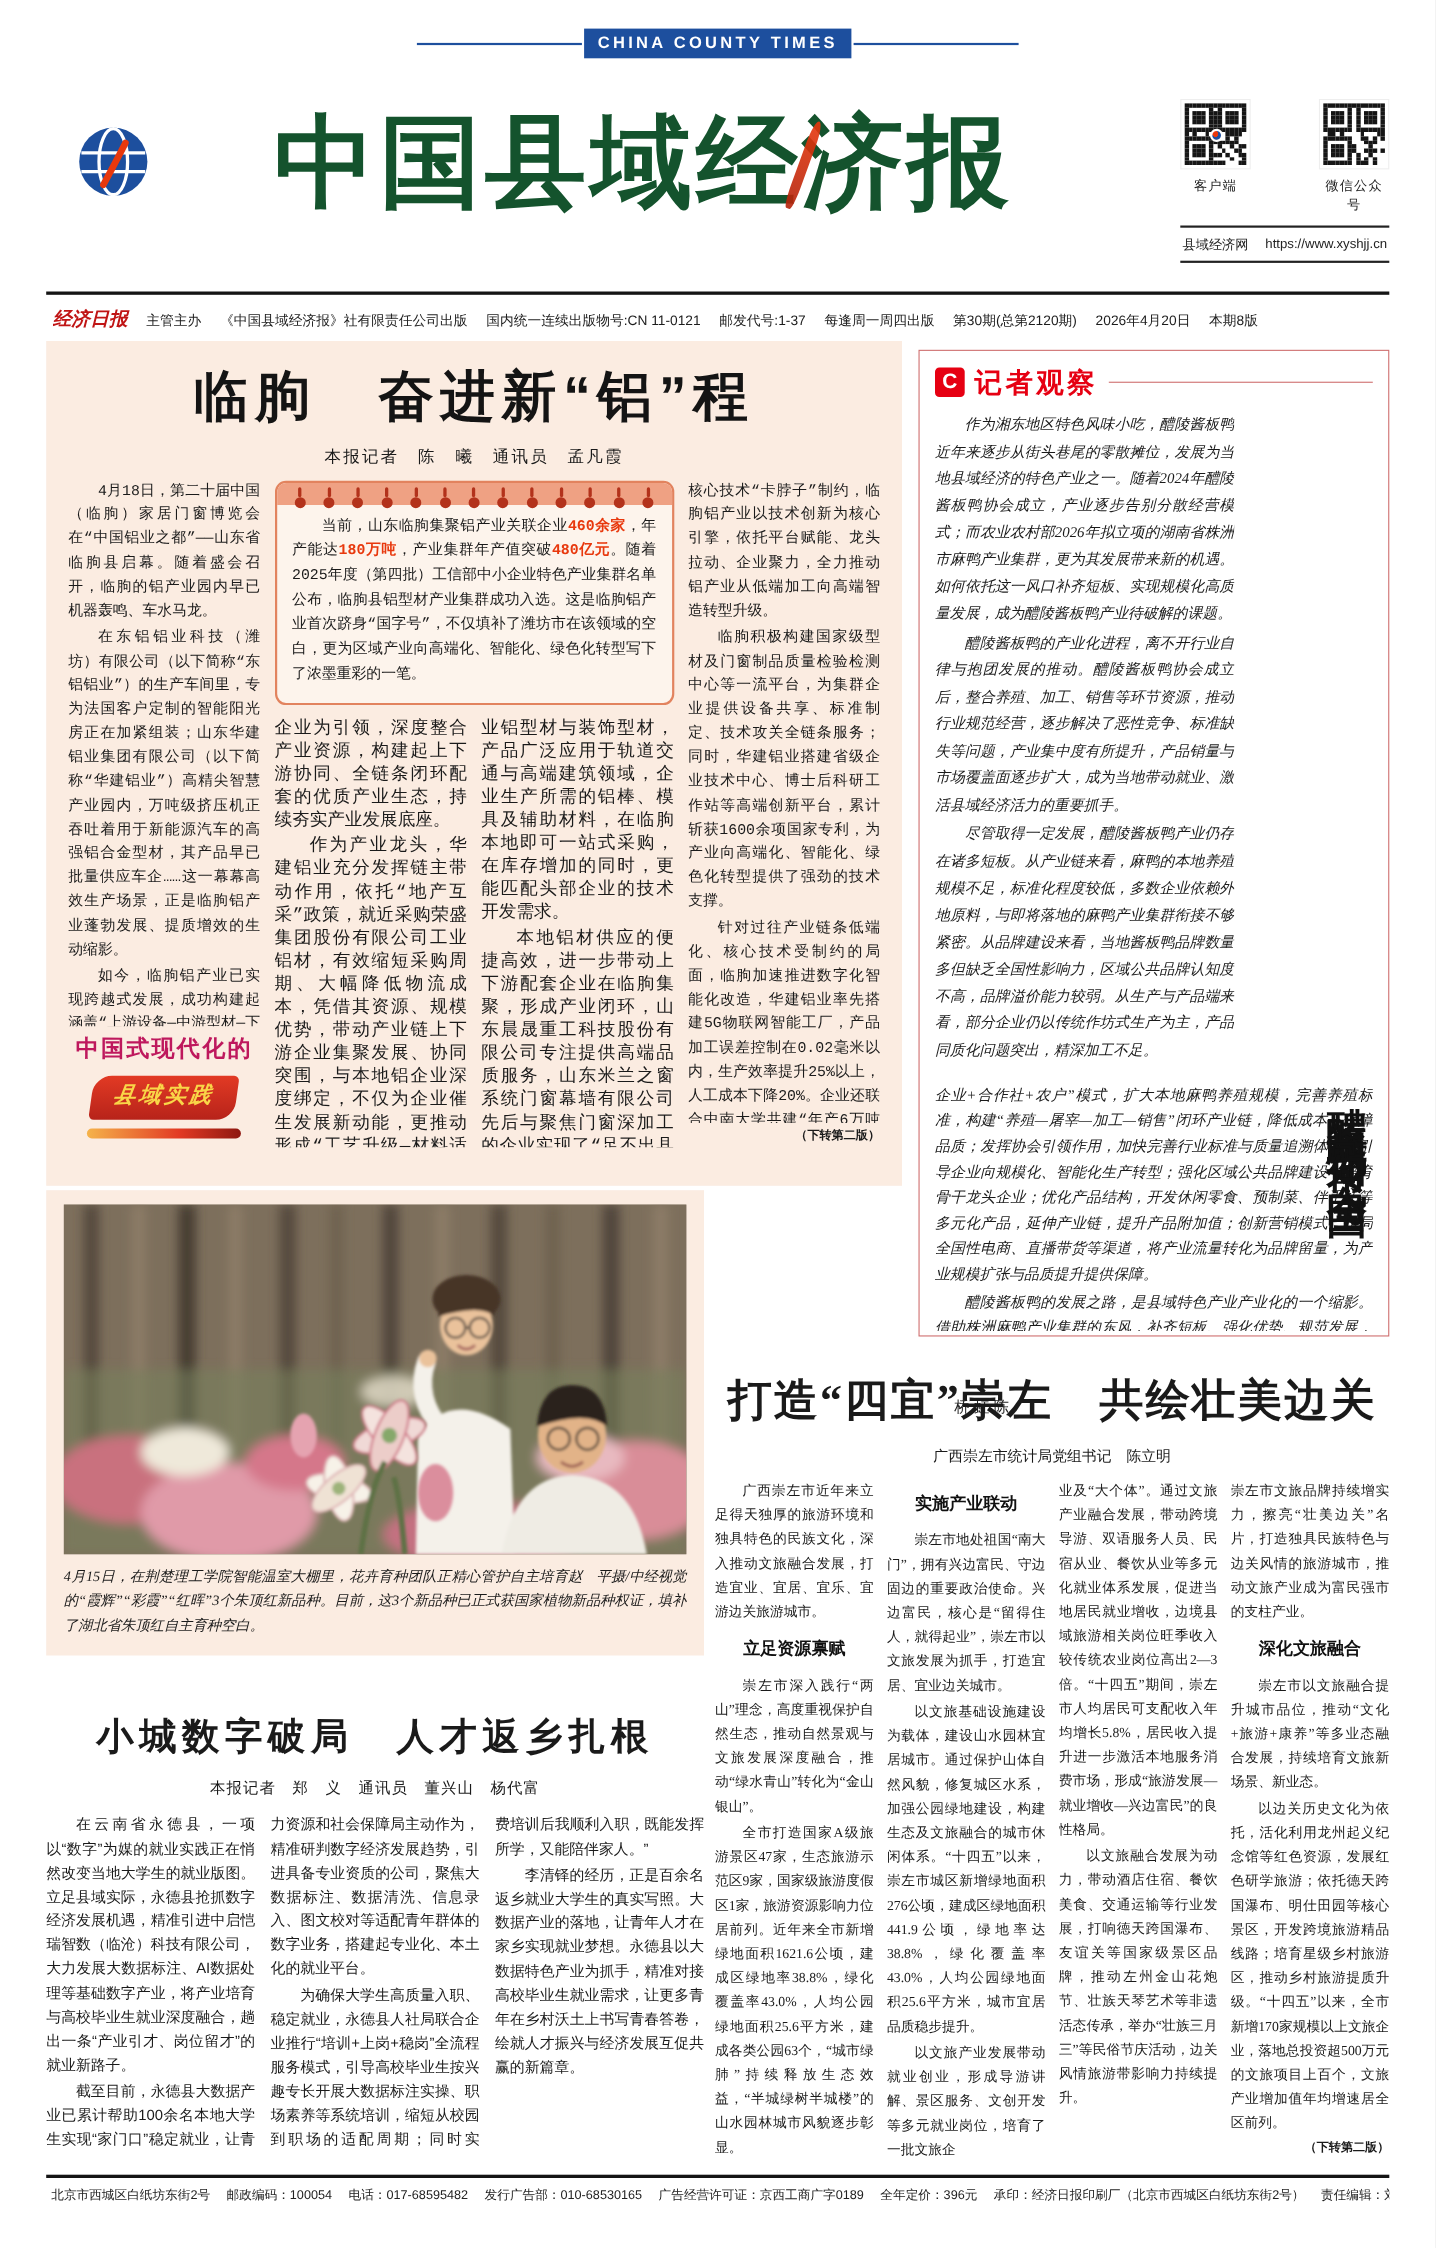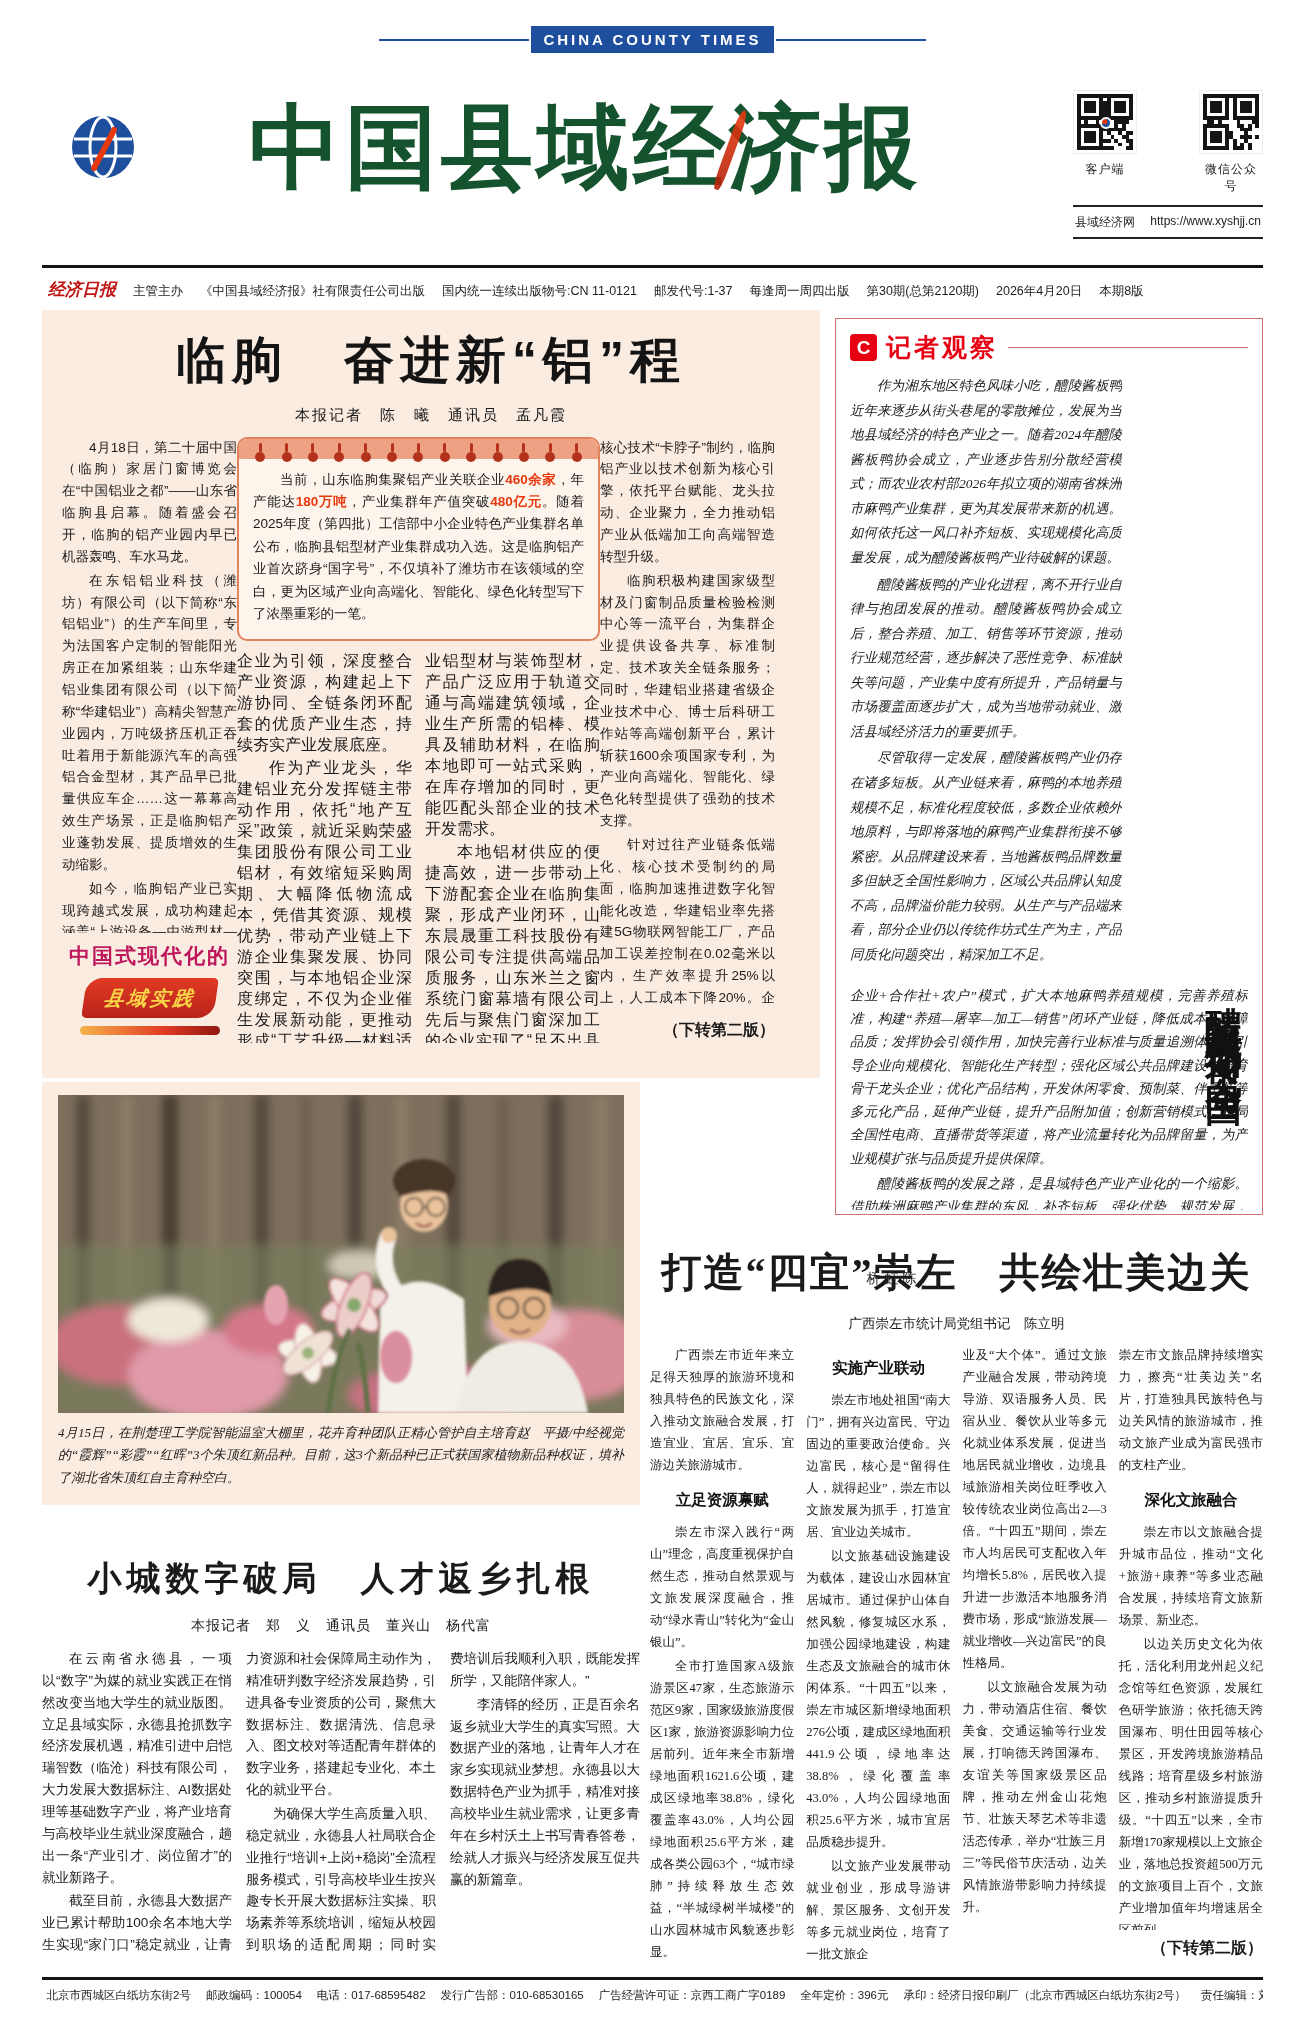--- a/index.html
+++ b/index.html
@@ -36,29 +36,29 @@
   .toprule { position:absolute; top:265px; left:42px; width:1221px; height:3px; background:#141414; }
   .pubinfo { position:absolute; top:278px; left:48px; width:1215px; display:flex; gap:17px; align-items:baseline;
     font-size:12.5px; color:#1c1c1c; white-space:nowrap; overflow:hidden; }
   .paperlogo { font-family:"Liberation Serif", serif; font-style:italic; font-weight:bold; color:#c01515; font-size:17px; }
   
   .blk { text-align:justify; }
   .blk.p, .blk.rich { text-indent:2em; margin-bottom:2px; }
   .blk.cp { text-indent:0; margin-bottom:2px; }
   .blk.subhead3 { font-weight:800; font-size:15.5px; text-align:center; margin:10px 0 8px; text-indent:0;
     font-family:"Liberation Sans", sans-serif; color:#111; }
-  .blk.cont { text-align:right; font-weight:bold; font-size:16px; margin-top:4px; }
+  .blk.cont { text-align:right; font-weight:bold; font-size:11px; margin-top:4px; }
   .hl { color:#e8380d; font-weight:bold; }
   
   .main-article { position:absolute; left:42px; top:310px; width:778px; height:768px;
     background:#fbece1; padding:22px 20px 16px; }
   .ma-head { text-align:center; font-size:50px; font-weight:900; letter-spacing:6px; line-height:1.15;
     color:#141414; white-space:nowrap; overflow:hidden; }
   .ma-by { text-align:center; font-size:15px; font-family:"Liberation Serif", serif; margin:16px 0 12px; letter-spacing:2px; }
-  .ma-cols { display:flex; height:606px; }
+  .ma-cols { display:flex; gap:13px; height:606px;font-family:Liberation Mono, monospace; }
   .ma-col { width:175px; font-size:13.5px; line-height:1.62; display:flex; flex-direction:column; }
   .ma-col .coltext { flex:1; overflow:hidden; }
   .mid-wrap { width:363px; display:flex; flex-direction:column; }
   .inset { border:2px solid #e2835e; border-radius:10px; background:#fdf4ec; margin-bottom:10px; overflow:visible; }
   .pins { height:20px; background:#efa183; border-radius:8px 8px 0 0; display:flex; justify-content:space-around;
     align-items:flex-end; padding:0 8px; }
   .pin { width:10px; height:10px; background:#b3321b; border-radius:50%; position:relative; top:3px; }
   .pin::before { content:""; position:absolute; left:3.5px; top:-9px; width:3px; height:9px; background:#b3321b; border-radius:2px; }
   .inset-body { padding:10px 14px 12px; font-size:13.5px; line-height:1.66; }
   .mid-cols { display:flex; gap:13px; flex:1; overflow:hidden; }

